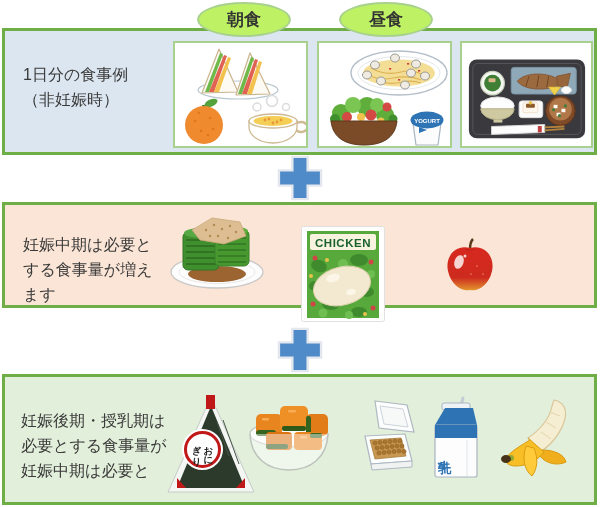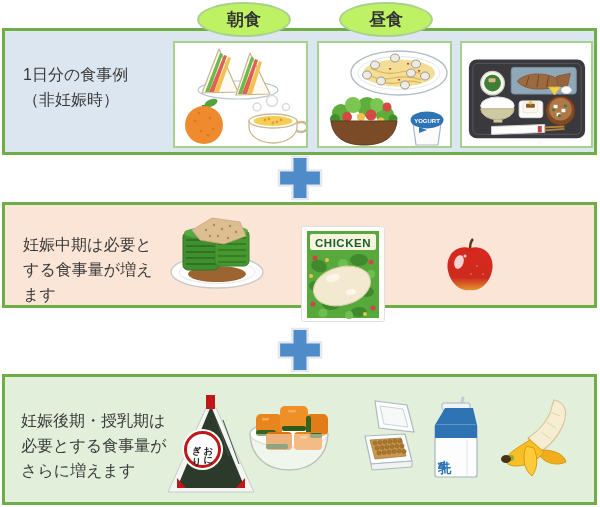--- a/index.html
+++ b/index.html
@@ -253,21 +253,21 @@
     <circle cx="42" cy="36" r="0.9" fill="#E86A50"></circle>
   </svg>
 
   <svg class="plus plus2" width="46" height="46" viewBox="0 0 48 48">
     <polygon points="16,2 32,2 32,16 46,16 46,32 32,32 32,46 16,46 16,32 2,32 2,16 16,16" stroke="#E4E8EE" stroke-width="2.5" fill="#4E8BC8"></polygon>
   </svg>
 
   <div class="sec s3">
     <div class="sec-label">妊娠後期・授乳期は
 必要とする食事量が
-さらに増えます</div>
+妊娠中期は必要と</div>
   </div>
 
   <svg class="illu" style="left:165px;top:394px" width="92" height="104" viewBox="0 0 92 104">
     <polygon points="46,3 3,98 89,98" fill="#F4F6F4" stroke="#C6CCC6" stroke-width="1" stroke-linejoin="round"></polygon>
     <path d="M30,40 l8,14 M66,52 l-6,12" stroke="#D8DCD8" stroke-width="1"></path>
     <polygon points="46,12 12,94 80,94" fill="#2C3A2C"></polygon>
     <path d="M52,28 l12,34 M58,26 l16,44" stroke="#46564A" stroke-width="1"></path>
     <rect x="41" y="1" width="9" height="14" fill="#C01818"></rect>
     <polygon points="12,84 12,94 21,94" fill="#C01818"></polygon>
     <polygon points="80,84 80,94 71,94" fill="#C01818"></polygon>

